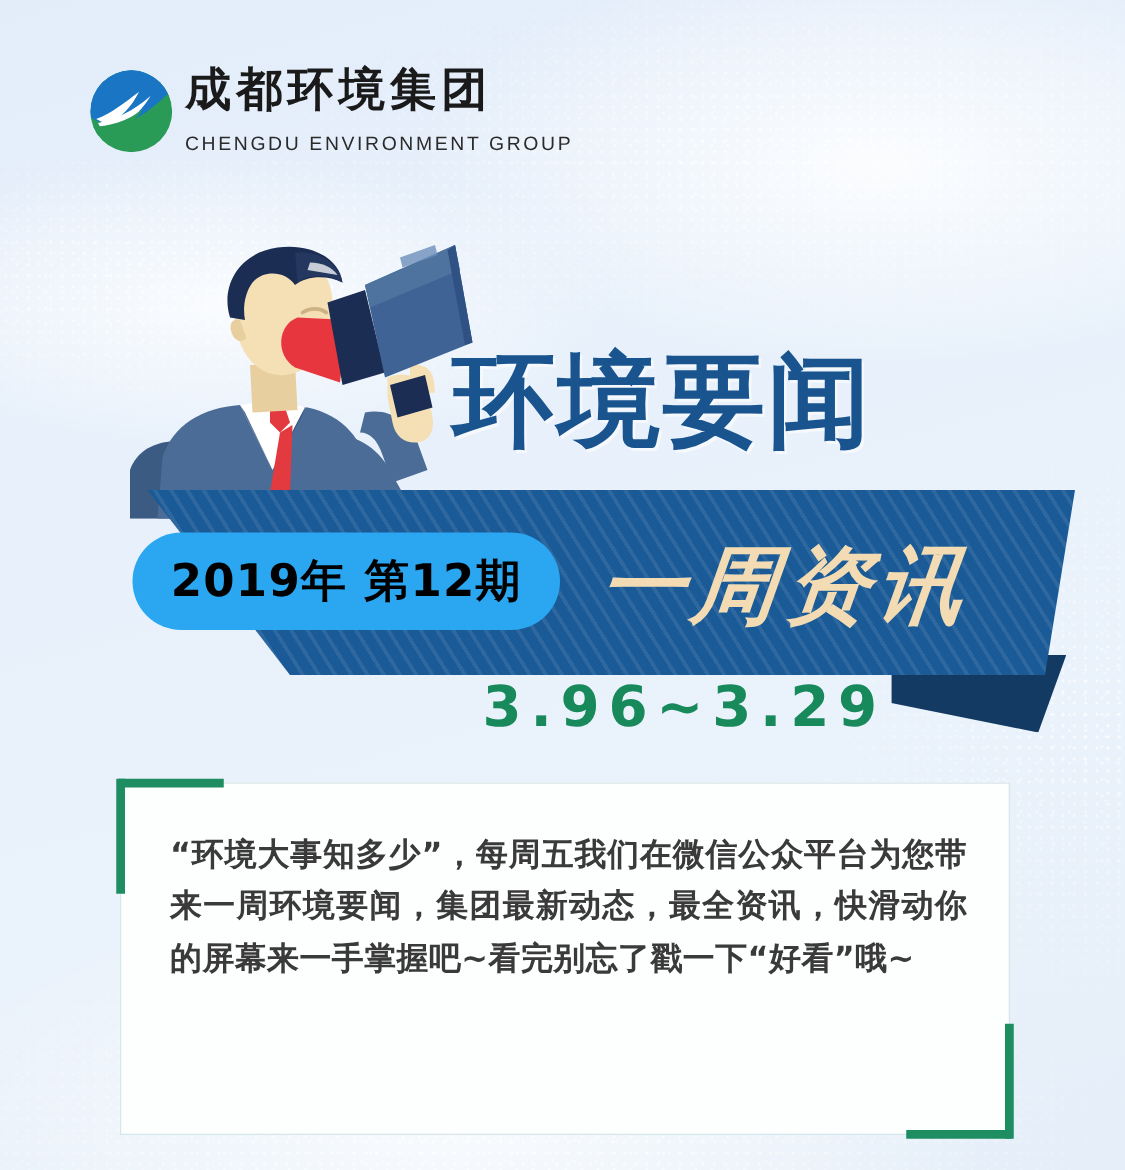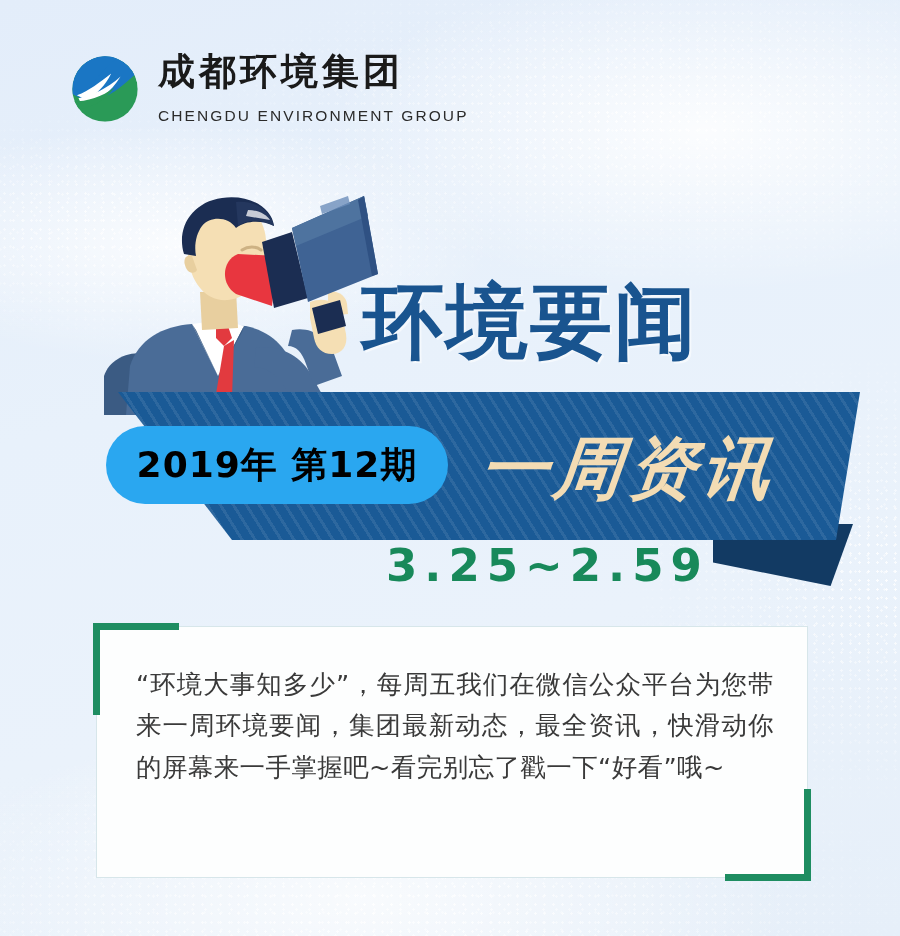--- a/index.html
+++ b/index.html
@@ -32,21 +32,21 @@
       radial-gradient(ellipse 700px 230px at 42% 97%, #000 0%, rgba(0,0,0,.3) 55%, transparent 80%),
       radial-gradient(ellipse 330px 300px at 98% 62%, #000 0%, transparent 78%);
     mask-image:
       radial-gradient(ellipse 620px 210px at 72% 13%, #000 0%, rgba(0,0,0,.25) 55%, transparent 78%),
       radial-gradient(ellipse 460px 150px at 16% 24%, #000 0%, rgba(0,0,0,.3) 55%, transparent 80%),
       radial-gradient(ellipse 700px 230px at 42% 97%, #000 0%, rgba(0,0,0,.3) 55%, transparent 80%),
       radial-gradient(ellipse 330px 300px at 98% 62%, #000 0%, transparent 78%);
   }
 
   
-  .logo-row{position:absolute;left:66px;top:50px;display:flex;gap:14px;}
+  .logo-row{position:absolute;left:66px;top:50px;display:flex;gap:4px;}
   .logo-mark{width:78px;height:78px;flex:0 0 auto;}
   .logo-text{display:flex;flex-direction:column;justify-content:center;}
   .logo-cn{
     font-family:"DejaVu Sans","Liberation Sans",sans-serif;
     font-size:37px;font-weight:bold;color:#1a1a1a;letter-spacing:4px;line-height:1.05;
   }
   .logo-en{
     font-size:15.5px;color:#2b2b2b;letter-spacing:2.1px;margin-top:15px;font-weight:500;
   }
 
@@ -97,21 +97,21 @@
     color:#f3dcb4;letter-spacing:6px;white-space:nowrap;
     transform:skewX(-6deg);
   }
   .daterange{
     position:absolute;left:386px;top:539px;
     font-family:"DejaVu Sans","Liberation Sans",sans-serif;
     font-size:45px;font-weight:bold;color:#18895a;letter-spacing:7px;white-space:nowrap;
   }
 
   
-  .card-wrap{position:absolute;left:96px;top:626px;width:712px;height:252px;}
+  .card-wrap{position:absolute;left:96px;top:626px;width:712px;height:282px;font-weight:bold;}
   .card{
     position:absolute;inset:0;background:#fdfefe;
     border:1px solid #d7e6ea;box-sizing:border-box;
   }
   .card-br-top{position:absolute;left:-1px;top:-3px;width:84px;height:7px;background:#1e8d61;}
   .card-br-left{position:absolute;left:-3px;top:-3px;width:7px;height:92px;background:#1e8d61;}
   .card-br-bot{position:absolute;right:-1px;bottom:-3px;width:84px;height:7px;background:#1e8d61;}
   .card-br-right{position:absolute;right:-3px;bottom:-3px;width:7px;height:92px;background:#1e8d61;}
   .card-text{
     position:absolute;left:40px;top:38px;right:34px;
@@ -207,21 +207,21 @@
   <div class="ribbon">
     <div class="ribbon-stripes"></div>
   </div>
 
   <div class="issue-pill">
     <span>2019年  第12期</span>
   </div>
 
   <div class="script">一周资讯</div>
 
-  <div class="daterange">3.25~2.59</div>
+  <div class="daterange">3.96~3.29</div>
 
   <div class="card-wrap">
     <div class="card"></div>
     <div class="card-br-top"></div>
     <div class="card-br-left"></div>
     <div class="card-br-bot"></div>
     <div class="card-br-right"></div>
     <div class="card-text">“环境大事知多少”，每周五我们在微信公众平台为您带来一周环境要闻，集团最新动态，最全资讯，快滑动你的屏幕来一手掌握吧~看完别忘了戳一下“好看”哦~</div>
   </div>
 

